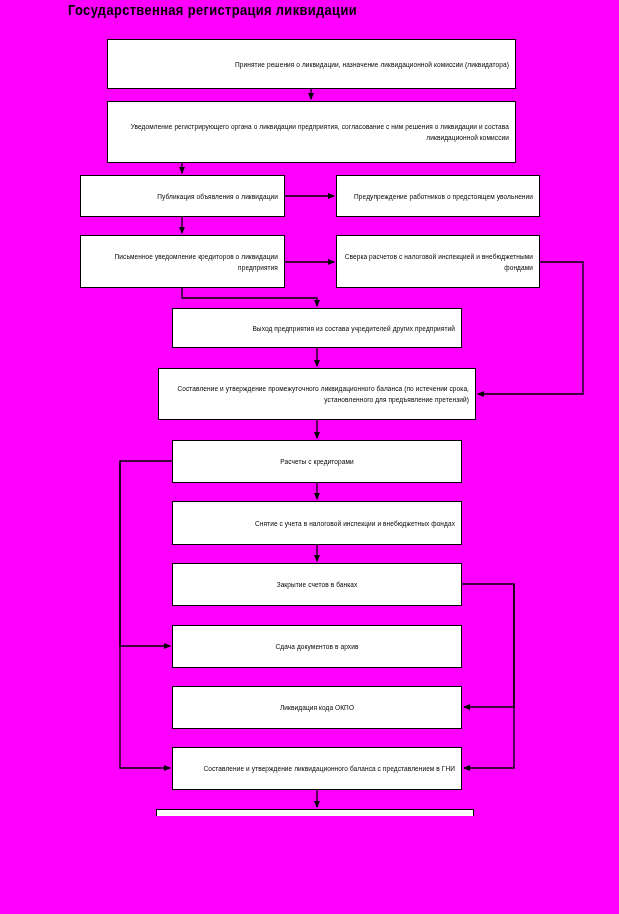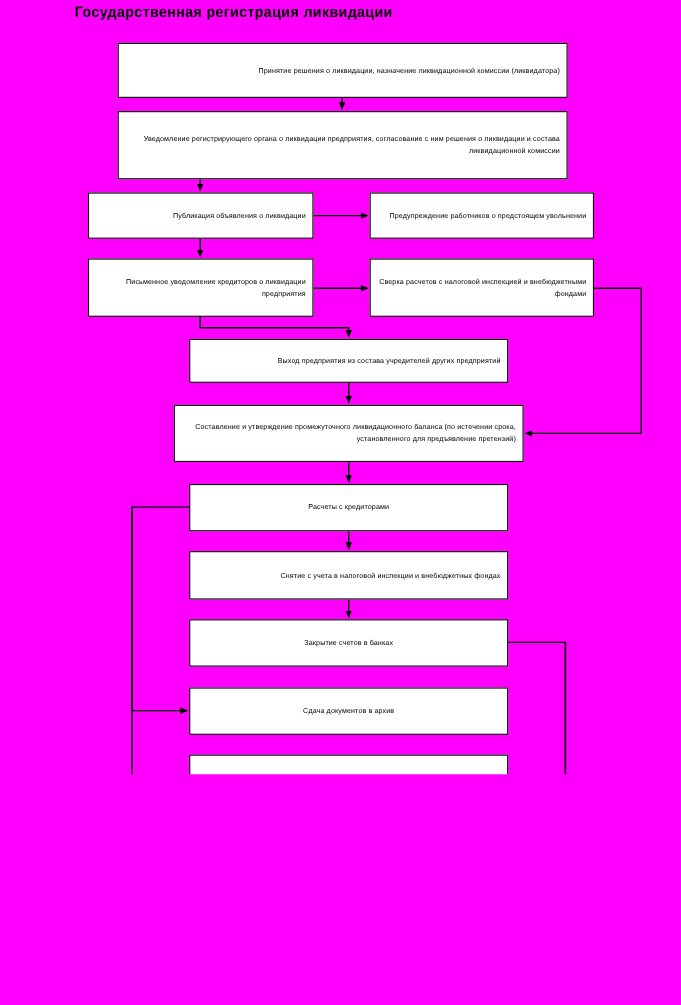--- a/index.html
+++ b/index.html
@@ -6,21 +6,21 @@
     margin: 0;
     padding: 0;
     background: #ff00ff;
   }
   body {
     font-family: "Liberation Sans", sans-serif;
   }
   #canvas {
     position: relative;
     width: 619px;
-    height: 704px;
+    height: 816px;
     background: #ff00ff;
     overflow: hidden;
   }
   #title {
     position: absolute;
     left: 68px;
     top: 2px;
     font-family: "Liberation Sans", sans-serif;
     font-weight: bold;
     font-size: 14px;

